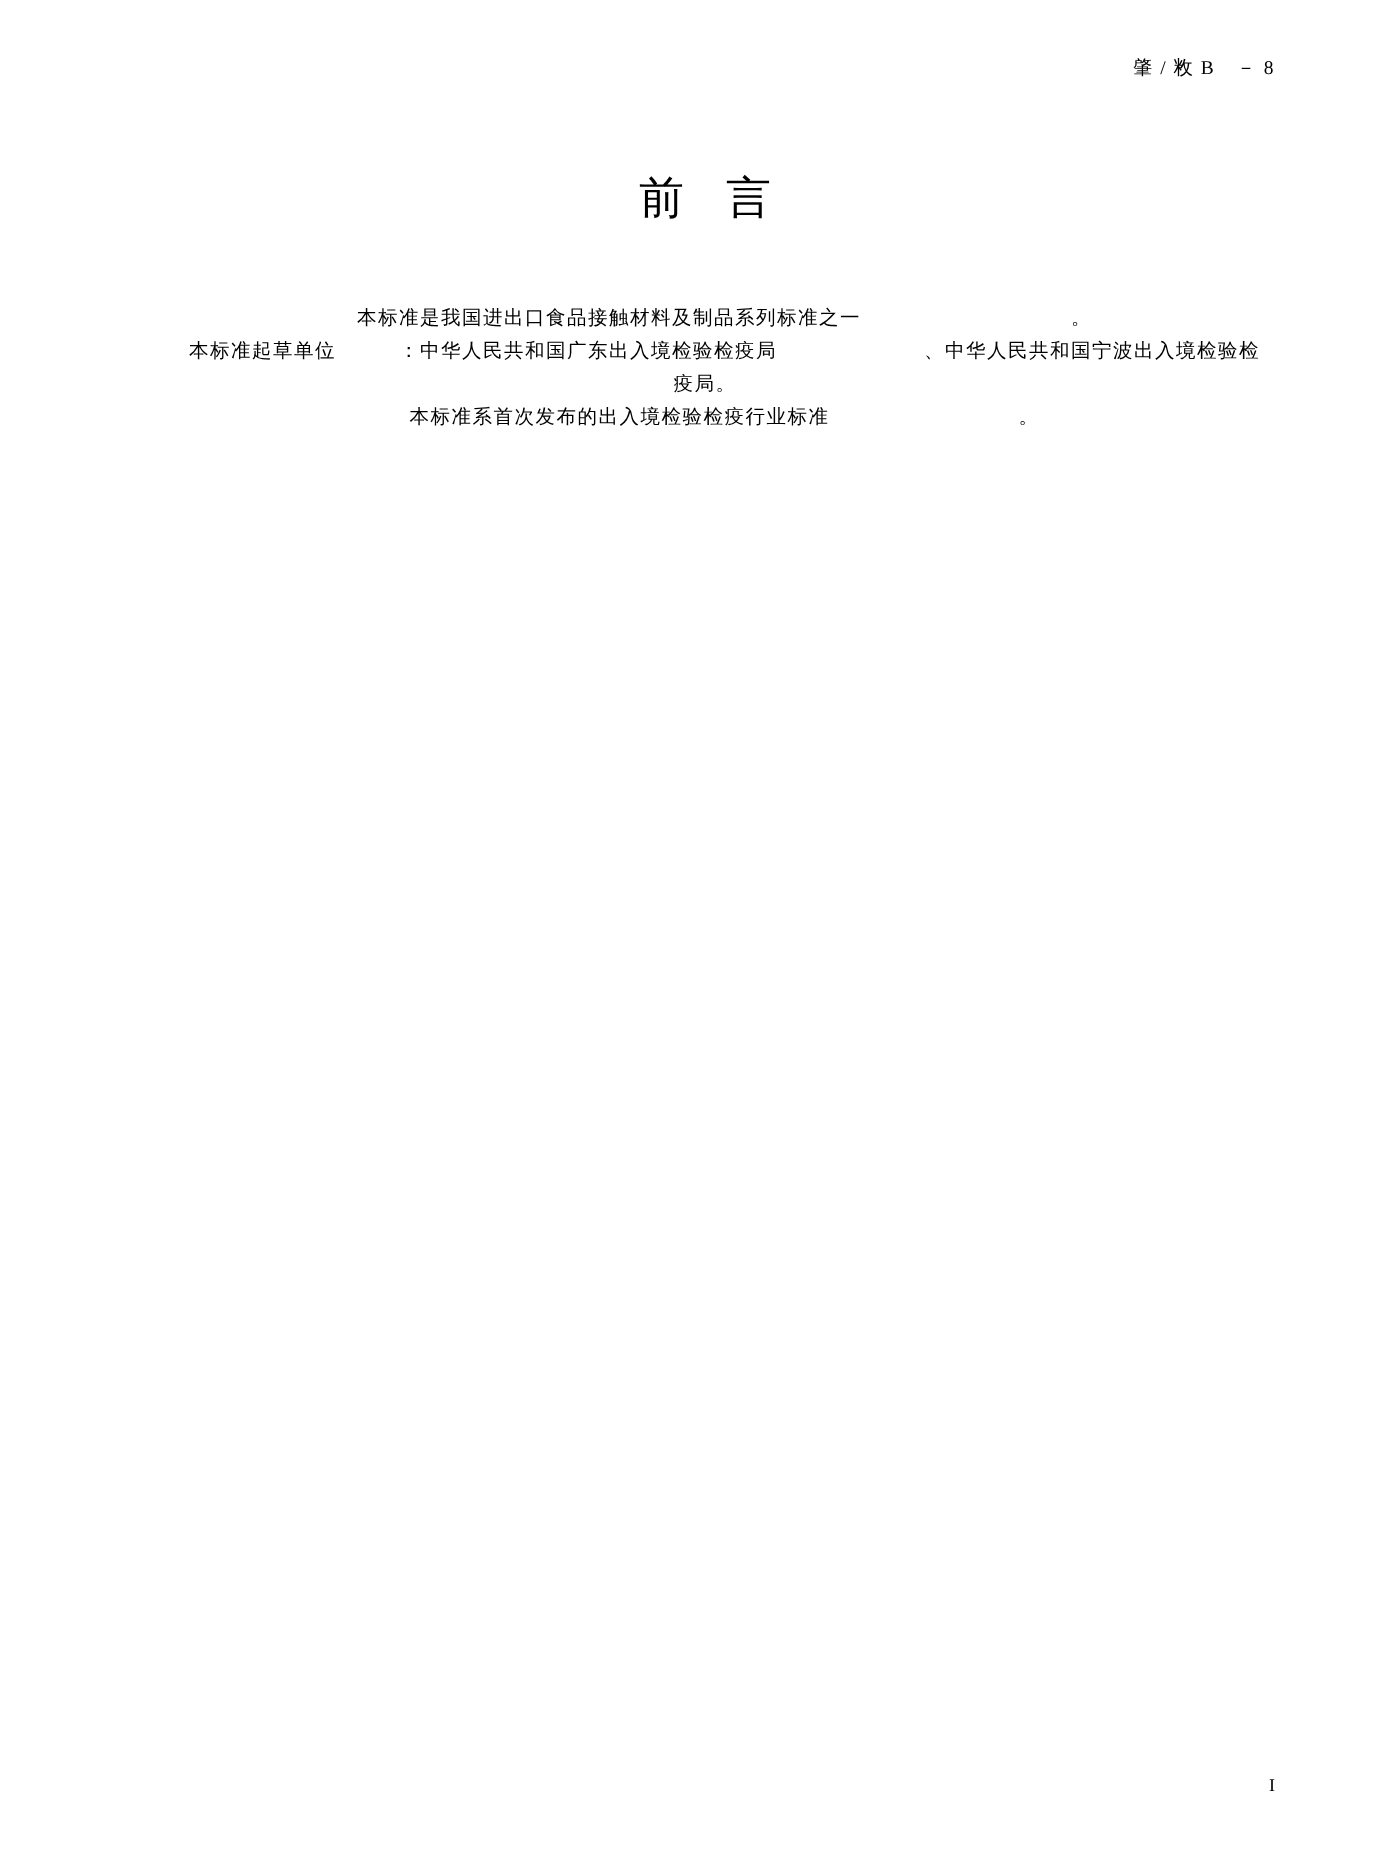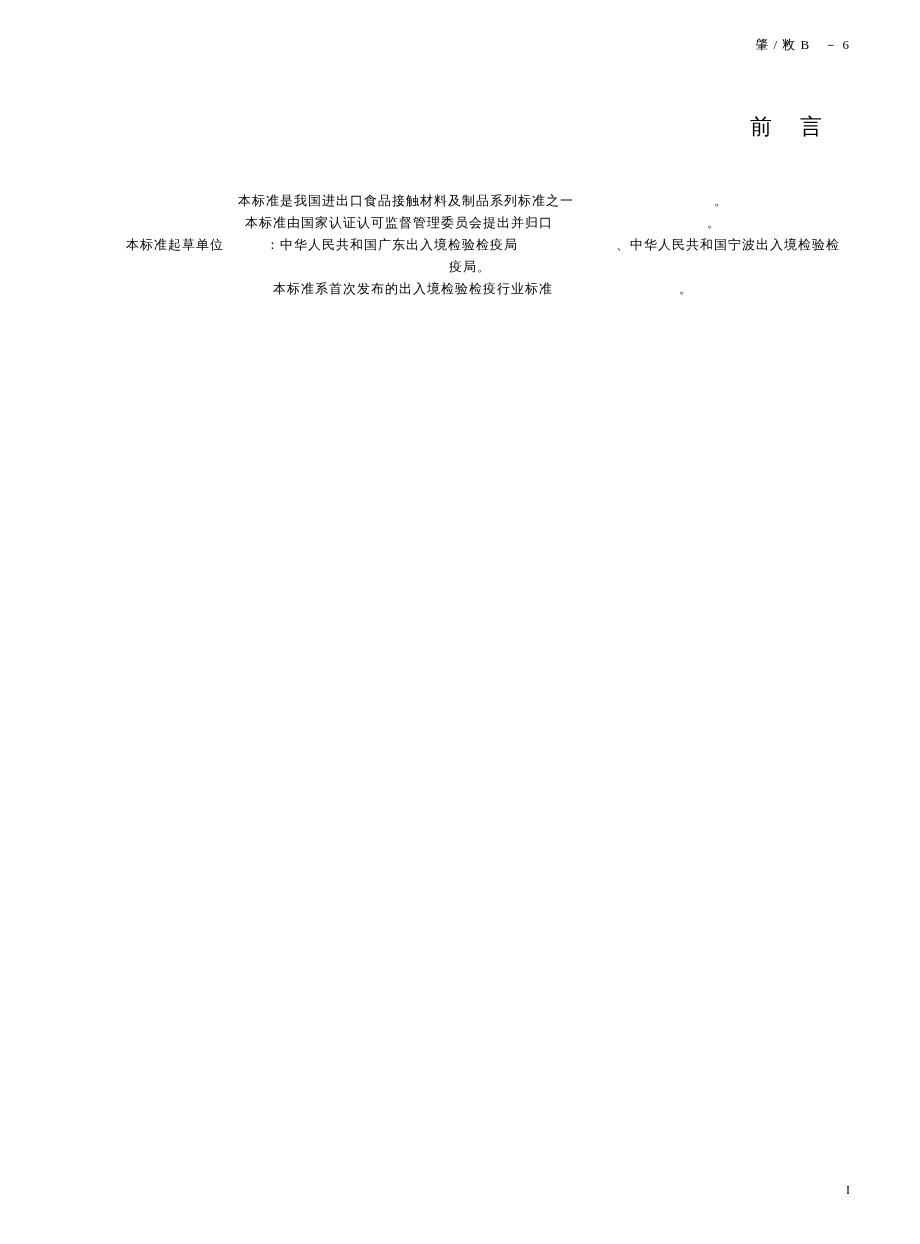--- a/index.html
+++ b/index.html
@@ -18,22 +18,22 @@
     }
     .header-code {
       position: absolute;
       top: 36px;
       right: 70px;
       font-size: 13px;
       letter-spacing: 1px;
       font-weight: 500;
     }
     .title {
-      text-align: right;
-      font-size: 22px;
+      text-align: center;
+      font-size: 30px;
       letter-spacing: 28px;
       margin-top: 72px;
       margin-bottom: 48px;
       font-weight: 400;
       padding-left: 28px;
     }
     .content {
       font-size: 13px;
       line-height: 1.7;
       letter-spacing: 1px;
@@ -53,25 +53,24 @@
       position: absolute;
       bottom: 46px;
       right: 70px;
       font-size: 12px;
       font-family: serif;
     }
   </style>
 </head>
 <body>
 
-<div class="header-code">肇 / 敉 B　－ 6</div>
+<div class="header-code">肇 / 敉 B　－ 8</div>
 
 <h1 class="title">前言</h1>
 
 <div class="content">
   <p class="para">本标准是我国进出口食品接触材料及制品系列标准之一　　　　　　　　　　。</p>
-  <p class="para">本标准由国家认证认可监督管理委员会提出并归口　　　　　　　　　　　。</p>
   <p class="para">本标准起草单位　　　：中华人民共和国广东出入境检验检疫局　　　　　　　、中华人民共和国宁波出入境检验检</p>
   <p class="para-noindent">疫局。</p>
   <p class="para">本标准系首次发布的出入境检验检疫行业标准　　　　　　　　　。</p>
 </div>
 
 <div class="page-num">I</div>
 
 </body></html>

